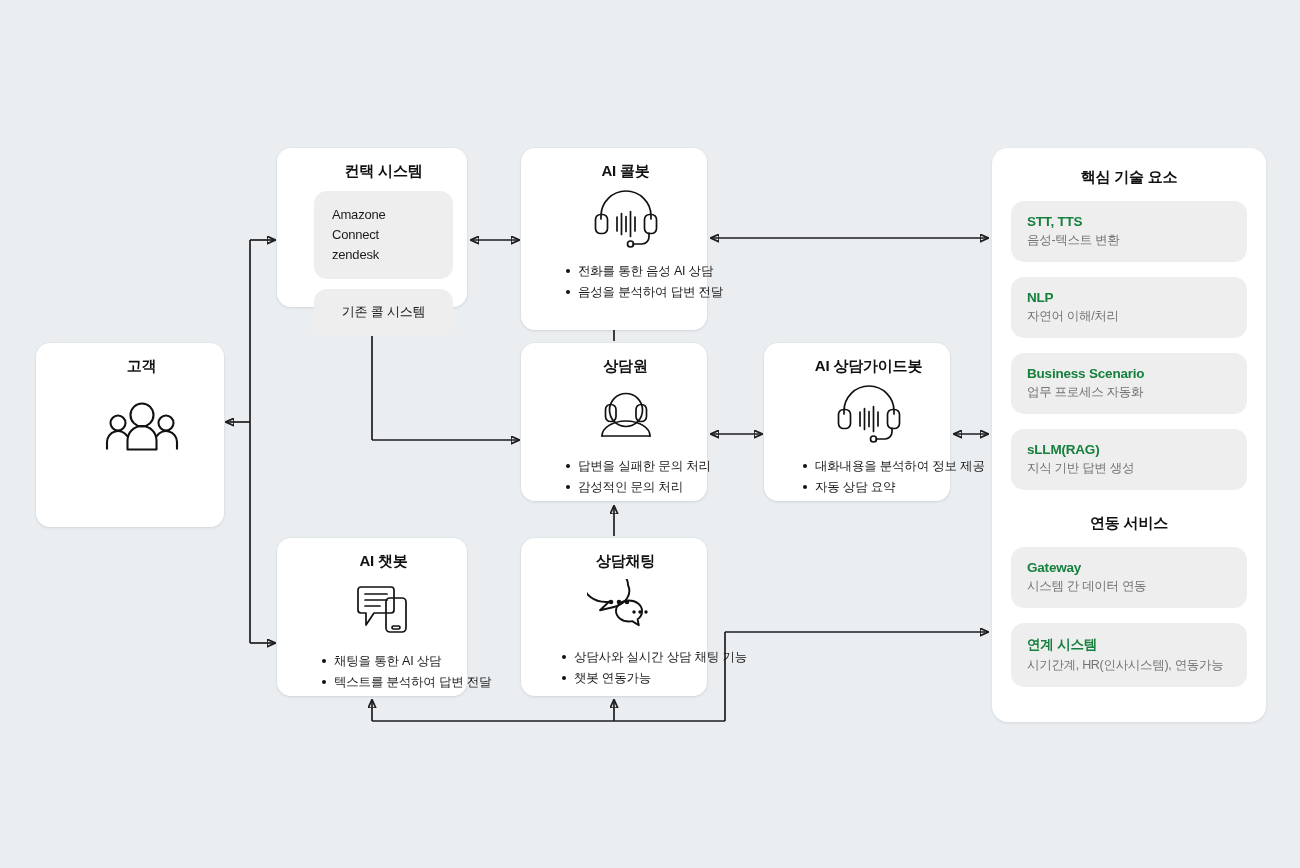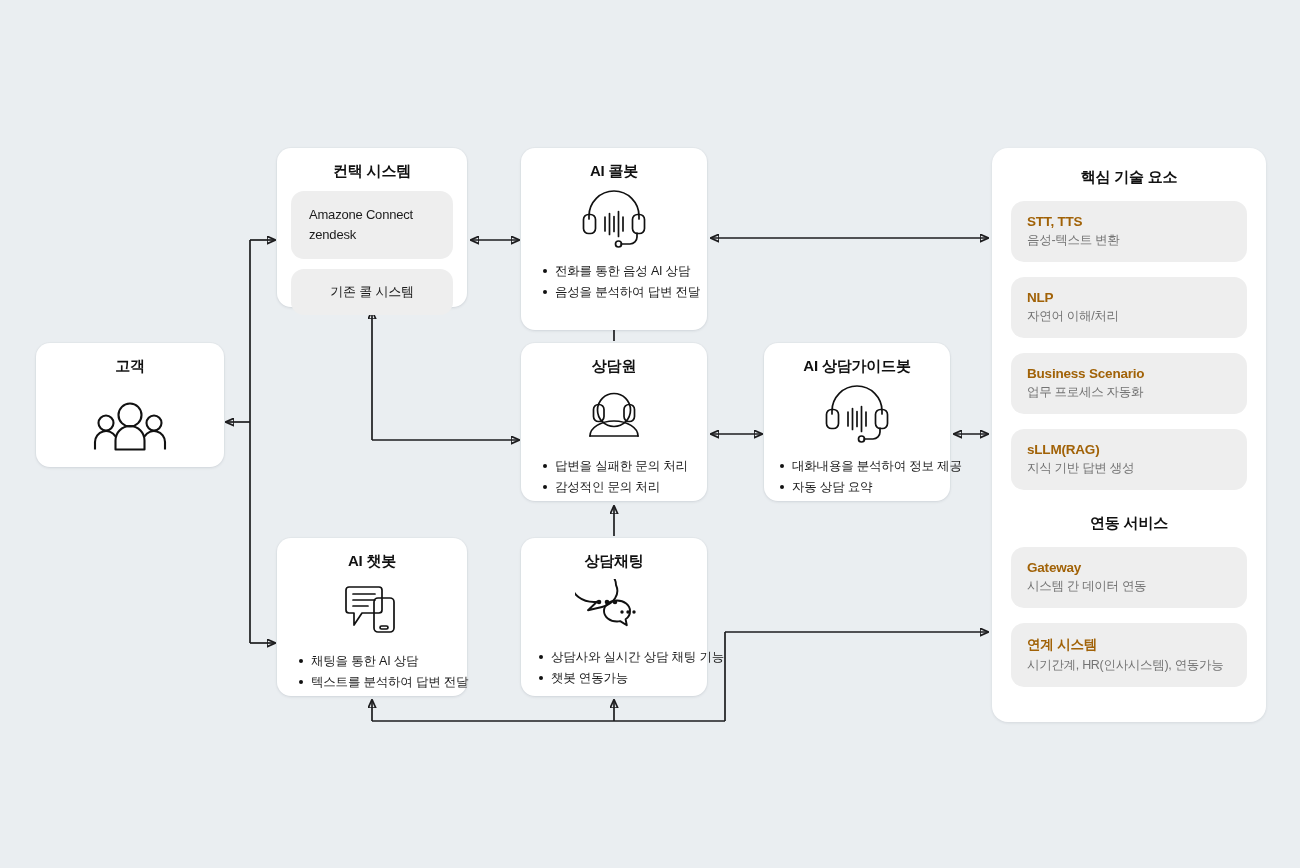--- a/index.html
+++ b/index.html
@@ -14,20 +14,21 @@
   #stage{position:relative;width:1300px;height:868px;}
 
   
   .card{
     position:absolute;
     background:#ffffff;
     border-radius:14px;
     box-shadow:0 1px 3px rgba(20,30,45,.10), 0 0 0 1px rgba(20,30,45,.02);
     box-sizing:border-box;
     z-index:3;
+    padding-left:23px;
   }
   .card .ttl{
     text-align:center;
     font-weight:700;
     font-size:15px;
     letter-spacing:-.2px;
     margin-top:14px;
     color:#111;
   }
   .icon-wrap{
@@ -58,42 +59,42 @@
   
   .chip{
     background:#eeeeee;
     border-radius:13px;
     margin:10px 14px 0 14px;
     padding:13px 16px;
     box-sizing:border-box;
   }
   .chip.center{text-align:center;}
   .chip .chip-main{font-size:13px;line-height:1.55;color:#1b1b1b;letter-spacing:-.2px;}
-  .chip .chip-head{font-size:13.5px;font-weight:700;color:#a16207;letter-spacing:-.2px;}
+  .chip .chip-head{font-size:13.5px;font-weight:700;color:#15803d;letter-spacing:-.2px;}
   .chip .chip-sub{font-size:12.5px;color:#737373;margin-top:3px;letter-spacing:-.3px;}
 
   
   #right-panel{
     position:absolute;
     left:992px;top:148px;width:274px;height:574px;
     background:#fff;border-radius:16px;
     box-shadow:0 1px 3px rgba(20,30,45,.10);
     z-index:3;box-sizing:border-box;
   }
   #right-panel .sec-ttl{
     text-align:center;font-weight:700;font-size:15px;letter-spacing:-.2px;
     color:#111;
   }
 
   
   #wires{position:absolute;left:0;top:0;width:1300px;height:868px;z-index:1;}
   #wires path,#wires line{stroke:#1d1d1f;stroke-width:1.7;fill:none;}
 
   
-  #box-customer   {left:36px; top:343px;  width:188px;height:124px;}
+  #box-customer   {left:36px; top:343px;  width:188px;height:184px;}
   #box-contact    {left:277px;top:148px;  width:190px;height:159px;}
   #box-callbot    {left:521px;top:148px;  width:186px;height:182px;}
   #box-agent      {left:521px;top:343px;  width:186px;height:158px;}
   #box-guidebot   {left:764px;top:343px;  width:186px;height:158px;}
   #box-chatbot    {left:277px;top:538px;  width:190px;height:158px;}
   #box-chat       {left:521px;top:538px;  width:186px;height:158px;}
 </style>
 </head>
 <body>
 

